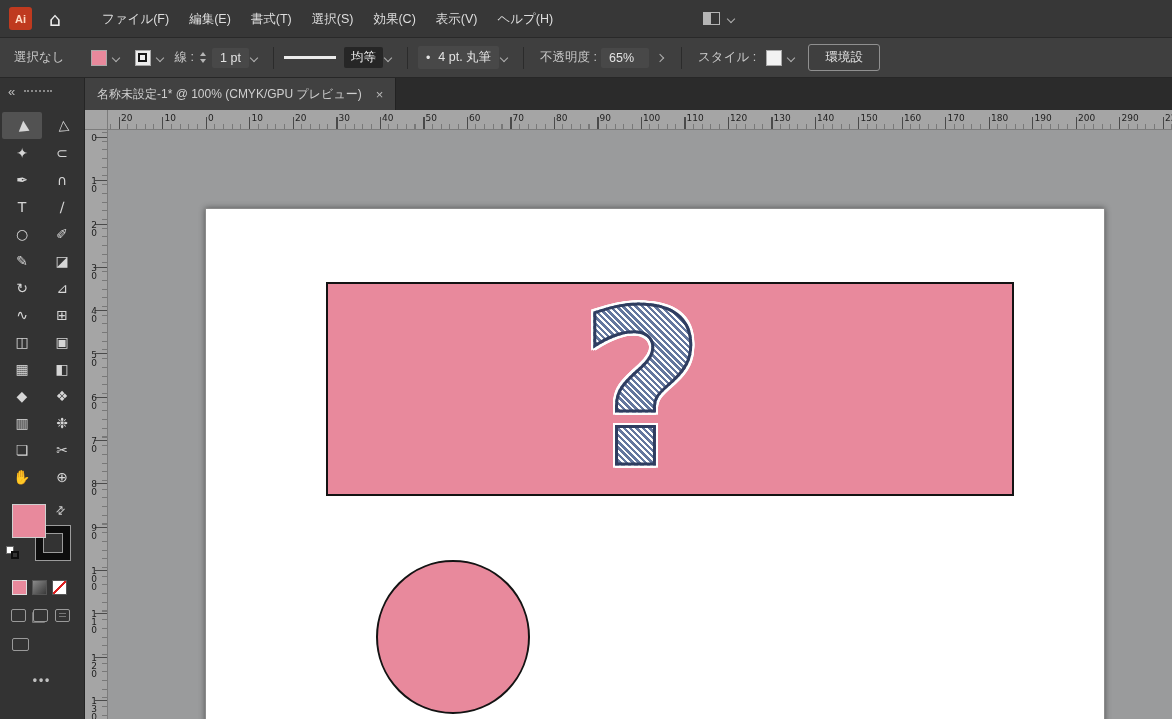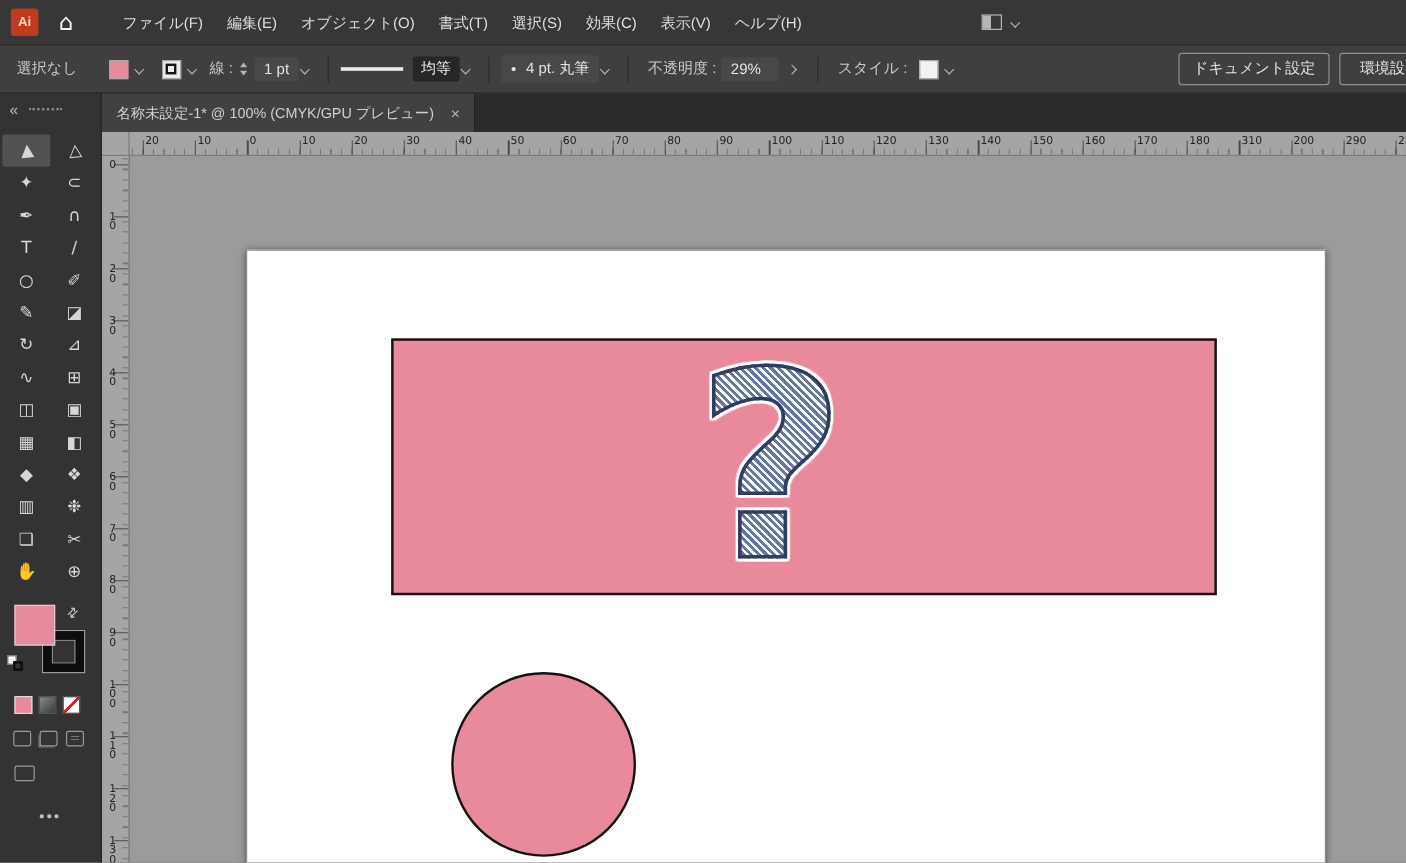--- a/index.html
+++ b/index.html
@@ -105,21 +105,20 @@
 
   <div class="menu-bar">
     <div class="ai-logo">Ai</div>
     <div class="home-btn">
       <span>⌂</span>
     </div>
     <div class="menus">
 
     <div class="menu-item" style="--i: 0;">ファイル(F)</div>
         <div class="menu-item" style="--i: 1;">編集(E)</div>
-        <div class="menu-item" style="--i: 2;">オブジェクト(O)</div>
         <div class="menu-item" style="--i: 3;">書式(T)</div>
         <div class="menu-item" style="--i: 4;">選択(S)</div>
         <div class="menu-item" style="--i: 5;">効果(C)</div>
         <div class="menu-item" style="--i: 6;">表示(V)</div>
         <div class="menu-item" style="--i: 8;">ヘルプ(H)</div>
       </div>
     <div class="workspace-btn">
       <span class="ws-grid"></span>
       <span class="chev"></span>
     </div>
@@ -145,27 +144,26 @@
     <span class="uniform-badge">均等</span>
     <span class="chev cb-chev"></span>
     <span class="divider"></span>
     <span class="cb-field brush-field">
       <span>•</span>
       <span>4 pt. 丸筆</span>
     </span>
     <span class="chev cb-chev"></span>
     <span class="divider"></span>
     <span class="cb-label">不透明度 :</span>
-    <span class="cb-field opacity-field">29%</span>
+    <span class="cb-field opacity-field">65%</span>
     <span class="chev-r"></span>
     <span class="divider"></span>
     <span class="cb-label">スタイル :</span>
     <span class="style-swatch"></span>
     <span class="chev cb-chev"></span>
-    <button class="outline-btn doc-setup">ドキュメント設定</button>
     <button class="outline-btn pref">環境設</button>
   </div>
 
   <div class="tab-bar">
     <div class="doc-tab">
       <span>名称未設定-1* @ 100% (CMYK/GPU プレビュー)</span>
       <span class="tab-close">×</span>
     </div>
   </div>
 
@@ -330,21 +328,21 @@
       <span class="hlabel" style="--i: 11;">90</span>
       <span class="hlabel" style="--i: 12;">100</span>
       <span class="hlabel" style="--i: 13;">110</span>
       <span class="hlabel" style="--i: 14;">120</span>
       <span class="hlabel" style="--i: 15;">130</span>
       <span class="hlabel" style="--i: 16;">140</span>
       <span class="hlabel" style="--i: 17;">150</span>
       <span class="hlabel" style="--i: 18;">160</span>
       <span class="hlabel" style="--i: 19;">170</span>
       <span class="hlabel" style="--i: 20;">180</span>
-      <span class="hlabel" style="--i: 21;">310</span>
+      <span class="hlabel" style="--i: 21;">190</span>
       <span class="hlabel" style="--i: 22;">200</span>
       <span class="hlabel" style="--i: 23;">290</span>
       <span class="hlabel" style="--i: 24;">220</span>
     </div>
   <div class="vruler">
     <div class="vticks-minor"></div>
     <div class="vticks-major"></div>
 
   <span class="vlabel" style="--i: 0;">0</span>
       <span class="vlabel" style="--i: 1;">10</span>

